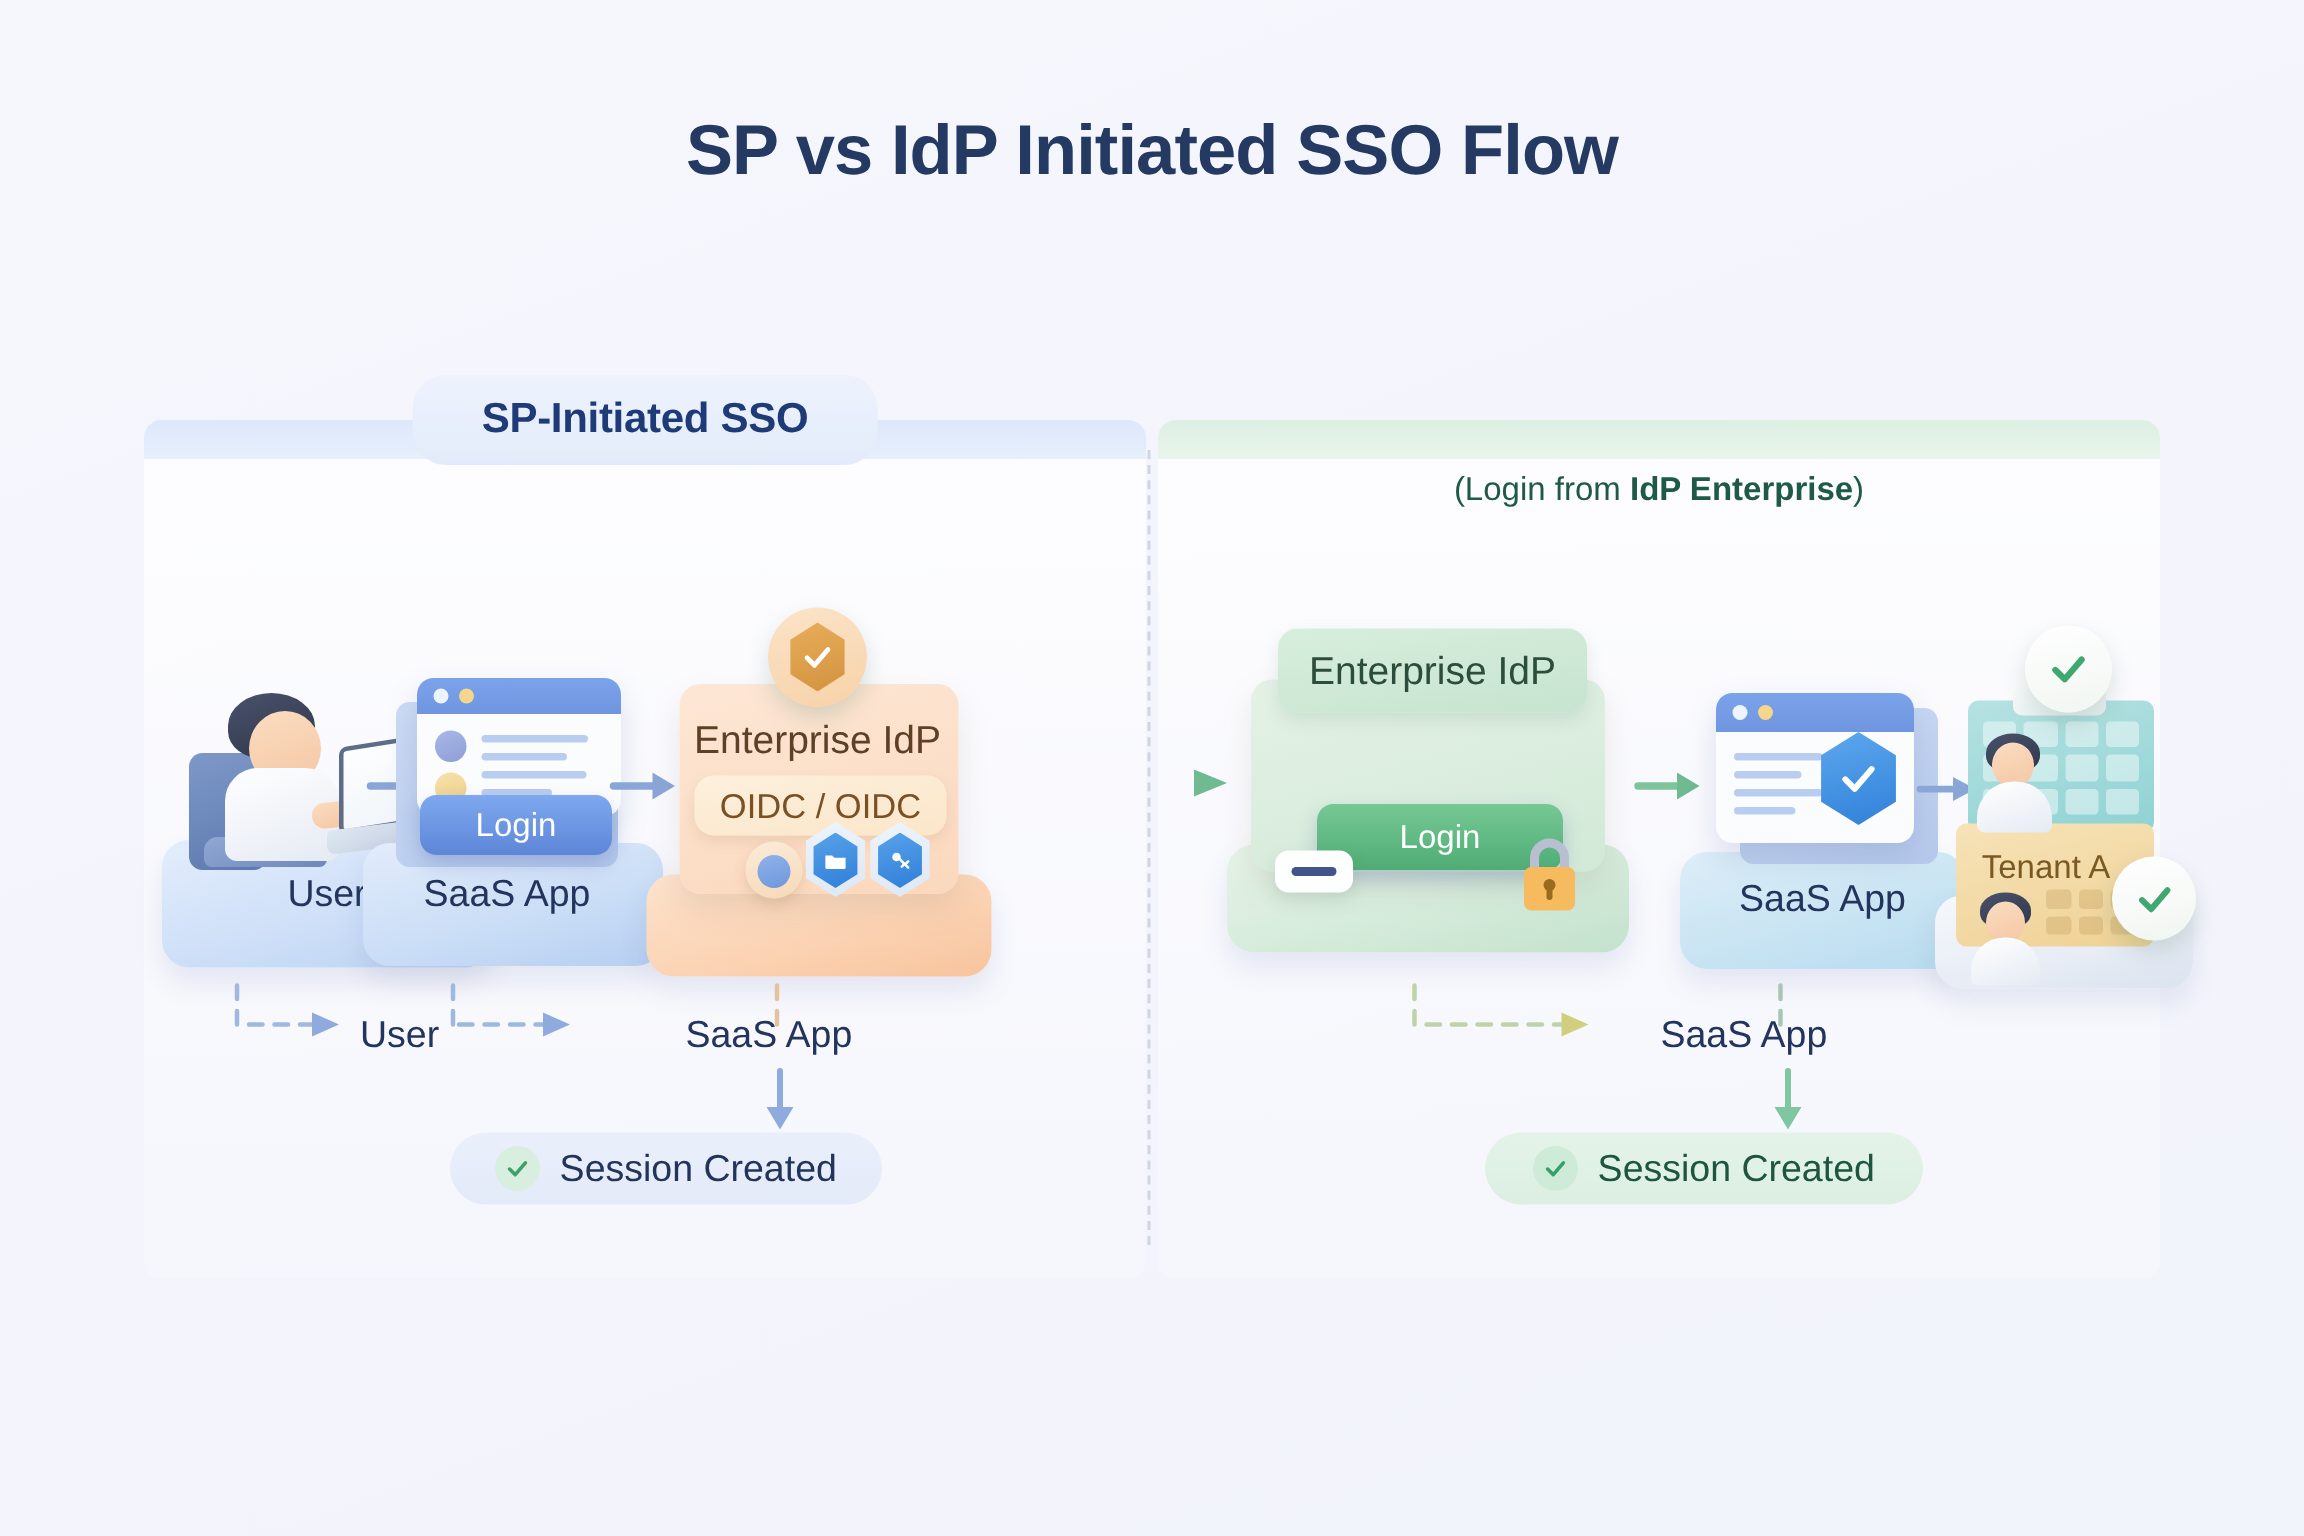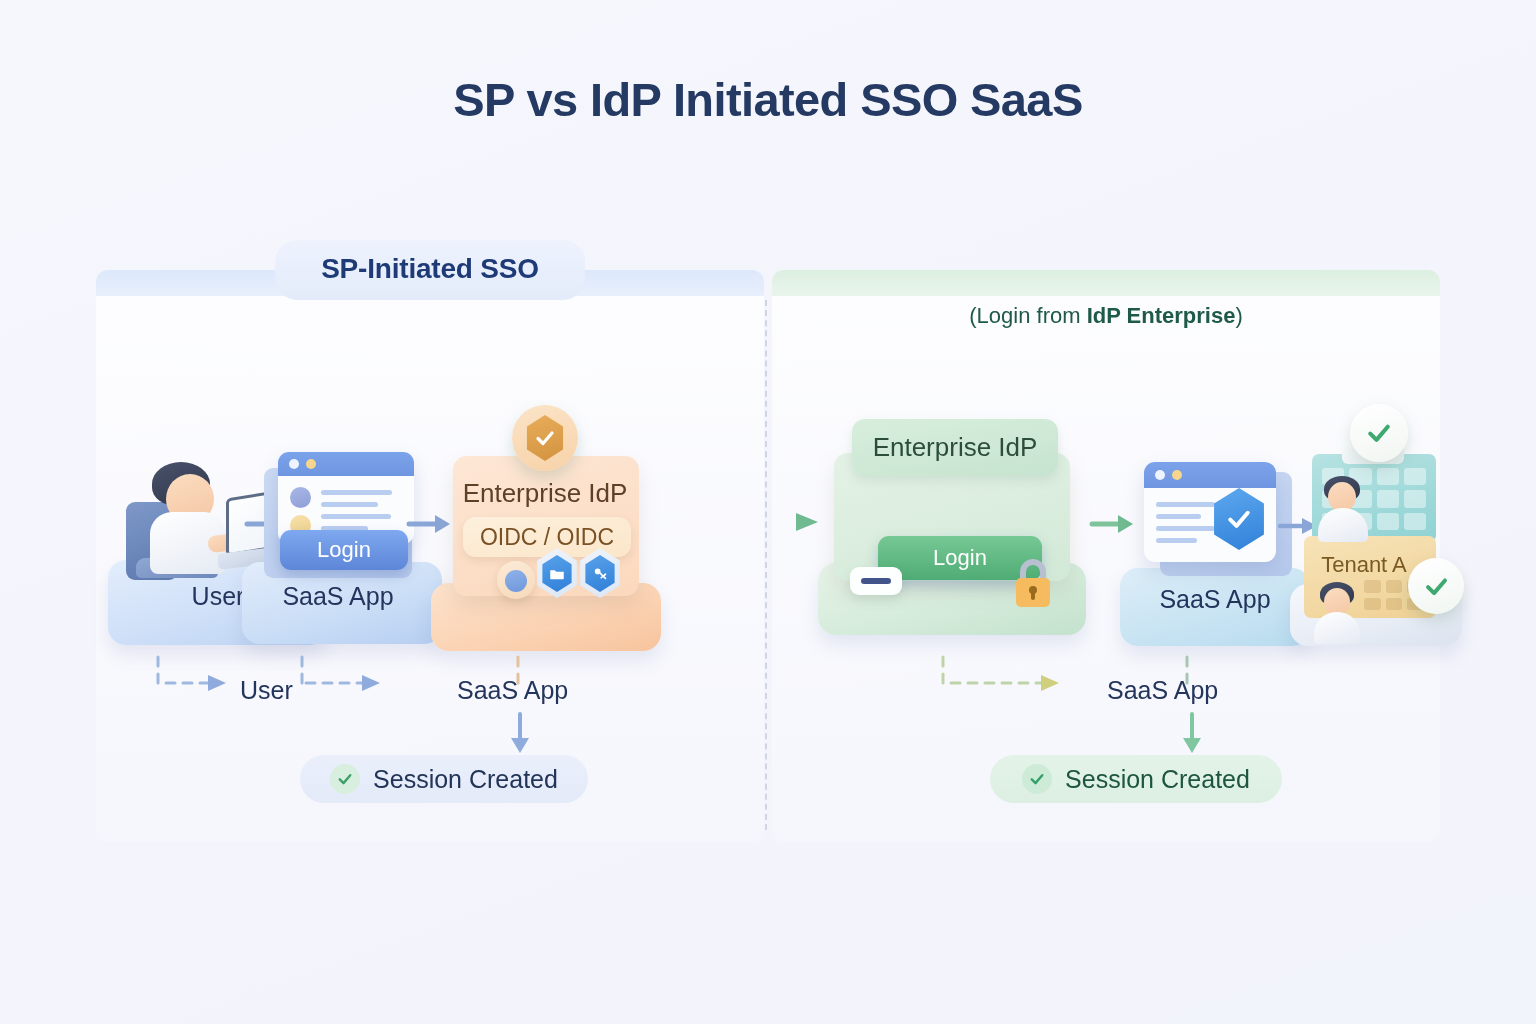--- a/index.html
+++ b/index.html
@@ -30,21 +30,21 @@
   .sub-line.left  { background: linear-gradient(90deg, rgba(141,170,224,0) 0%, #8aa9e0 100%); }
   .sub-line.right { background: linear-gradient(90deg, #79c4a2 0%, rgba(121,196,162,0) 100%); }
   .sub-dot { width: 11px; height: 11px; border-radius: 50%; flex: 0 0 auto; }
   .sub-dot.blue  { background: #7ba3e4; }
   .sub-dot.green { background: #6fc2a0; }
   .subtitle { font-size: 28px; font-weight: 400; color: #2d3f63; white-space: nowrap; }
 
   
   .panel {
     position: absolute;
-    top: 270px; height: 572px;
+    top: 280px; height: 572px;
     background: linear-gradient(180deg, rgba(255,255,255,0.82) 0%, rgba(252,252,255,0.55) 60%, rgba(250,251,255,0.25) 100%);
     border-radius: 14px 14px 10px 10px;
   }
   .panel.left  { left: 96px;  width: 668px; }
   .panel.right { left: 772px; width: 668px; }
   .panel-band {
     position: absolute; top: 0; left: 0; right: 0; height: 26px;
     border-radius: 12px 12px 0 0;
   }
   .panel.left  .panel-band { background: linear-gradient(180deg,#dce8fb 0%, #e8effc 100%); }
@@ -226,21 +226,21 @@
     flex: 0 0 auto;
   }
   .check-circle.blue  { background: #d8eede; }
   .check-circle.green { background: #cdebd6; }
 </style>
 </head>
 <body>
 
 <div class="stage">
 
-  <div class="title">SP vs IdP Initiated SSO SaaS</div>
+  <div class="title">SP vs IdP Initiated SSO Flow</div>
 
 
   <div class="panel left">
     <div class="panel-band"></div>
     <div class="panel-pill">SP-Initiated SSO</div>
   </div>
 
   <div class="panel right">
     <div class="panel-band"></div>
     <div class="panel-sub">
@@ -427,21 +427,21 @@
             <path d="M5 12.5 L10 17.5 L19 7" stroke="#fff" stroke-width="3.2" fill="none" stroke-linecap="round" stroke-linejoin="round"></path>
           </svg>
       </span>
     </div>
 
     <svg class="arrow-svg" style="left:1278px; top:512px;" width="44" height="28" viewBox="0 0 44 28">
       <path d="M2 14 H26" stroke="#8aa6d6" stroke-width="4.5" stroke-linecap="round" fill="none"></path>
       <path d="M24 6 L39 14 L24 22 Z" fill="#8aa6d6"></path>
     </svg>
 
-    <div class="node" style="left:1290px; top:402px; width:185px; height:250px;">
+    <div class="node" style="left:1290px; top:415px; width:185px; height:250px;">
       <div class="pedestal ped-white" style="left:0px; top:182px; width:172px; height:62px;"></div>
 
       <div class="bld-top" style="left:22px; top:52px; width:124px; height:88px;">
         <div class="grid-win" style="left:10px; top:14px; width:104px; height:62px; grid-template-columns:repeat(4,1fr); grid-template-rows:repeat(3,1fr);">
           <div class="gw"></div>
             <div class="gw"></div>
             <div class="gw"></div>
             <div class="gw"></div>
           <div class="gw"></div>
             <div class="gw"></div>

